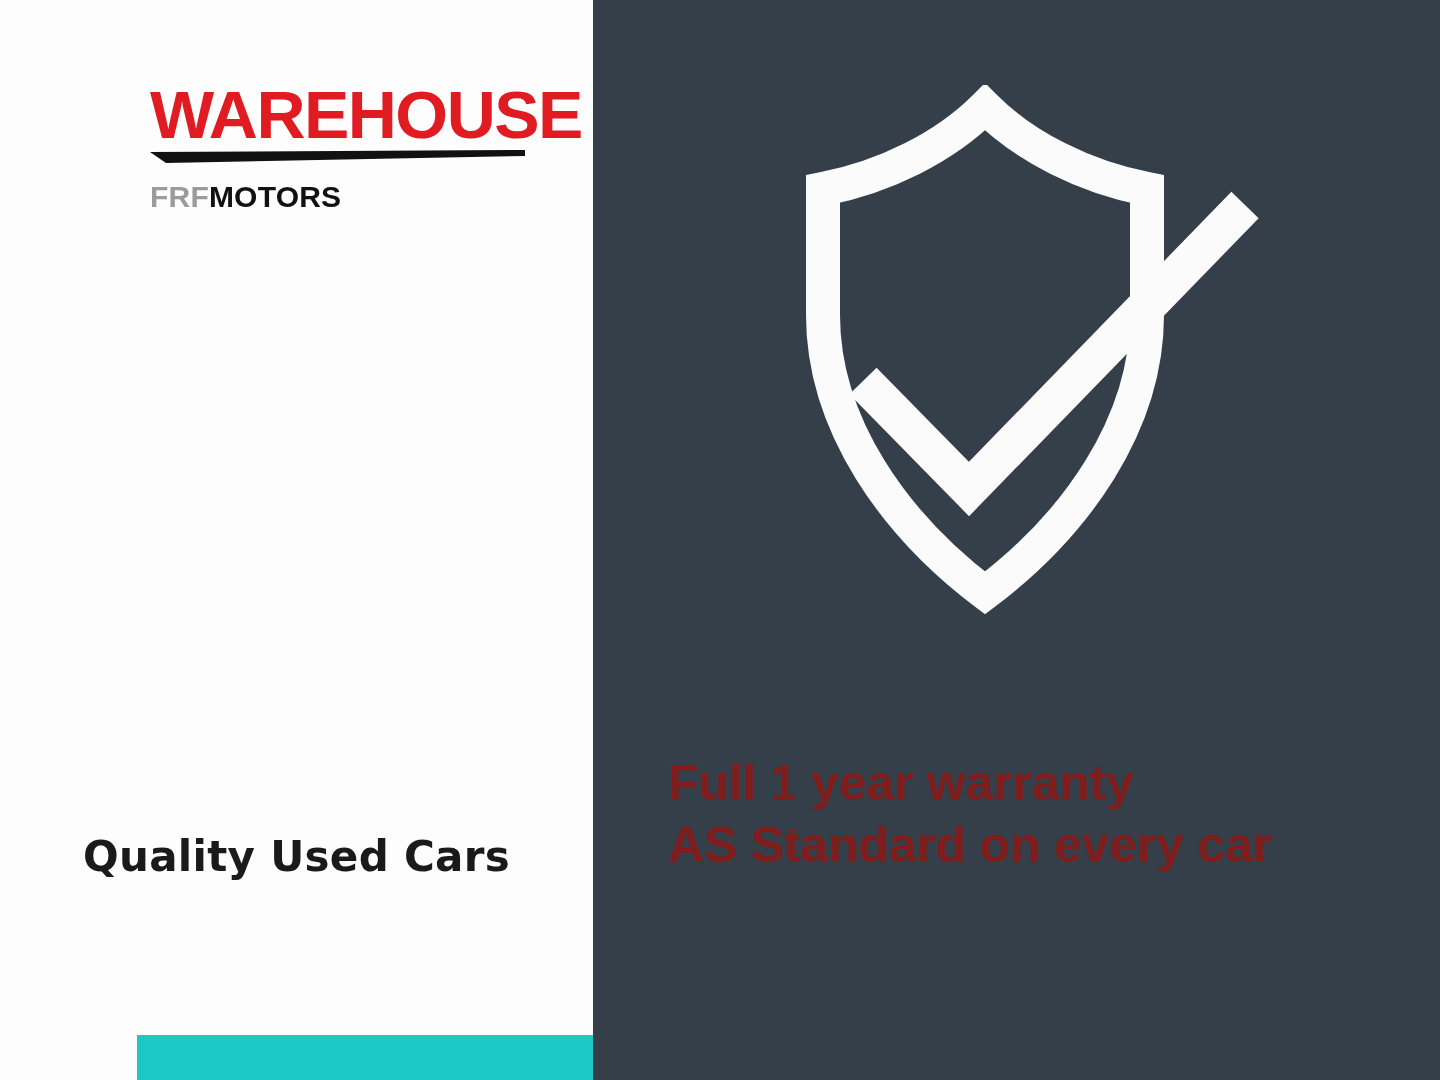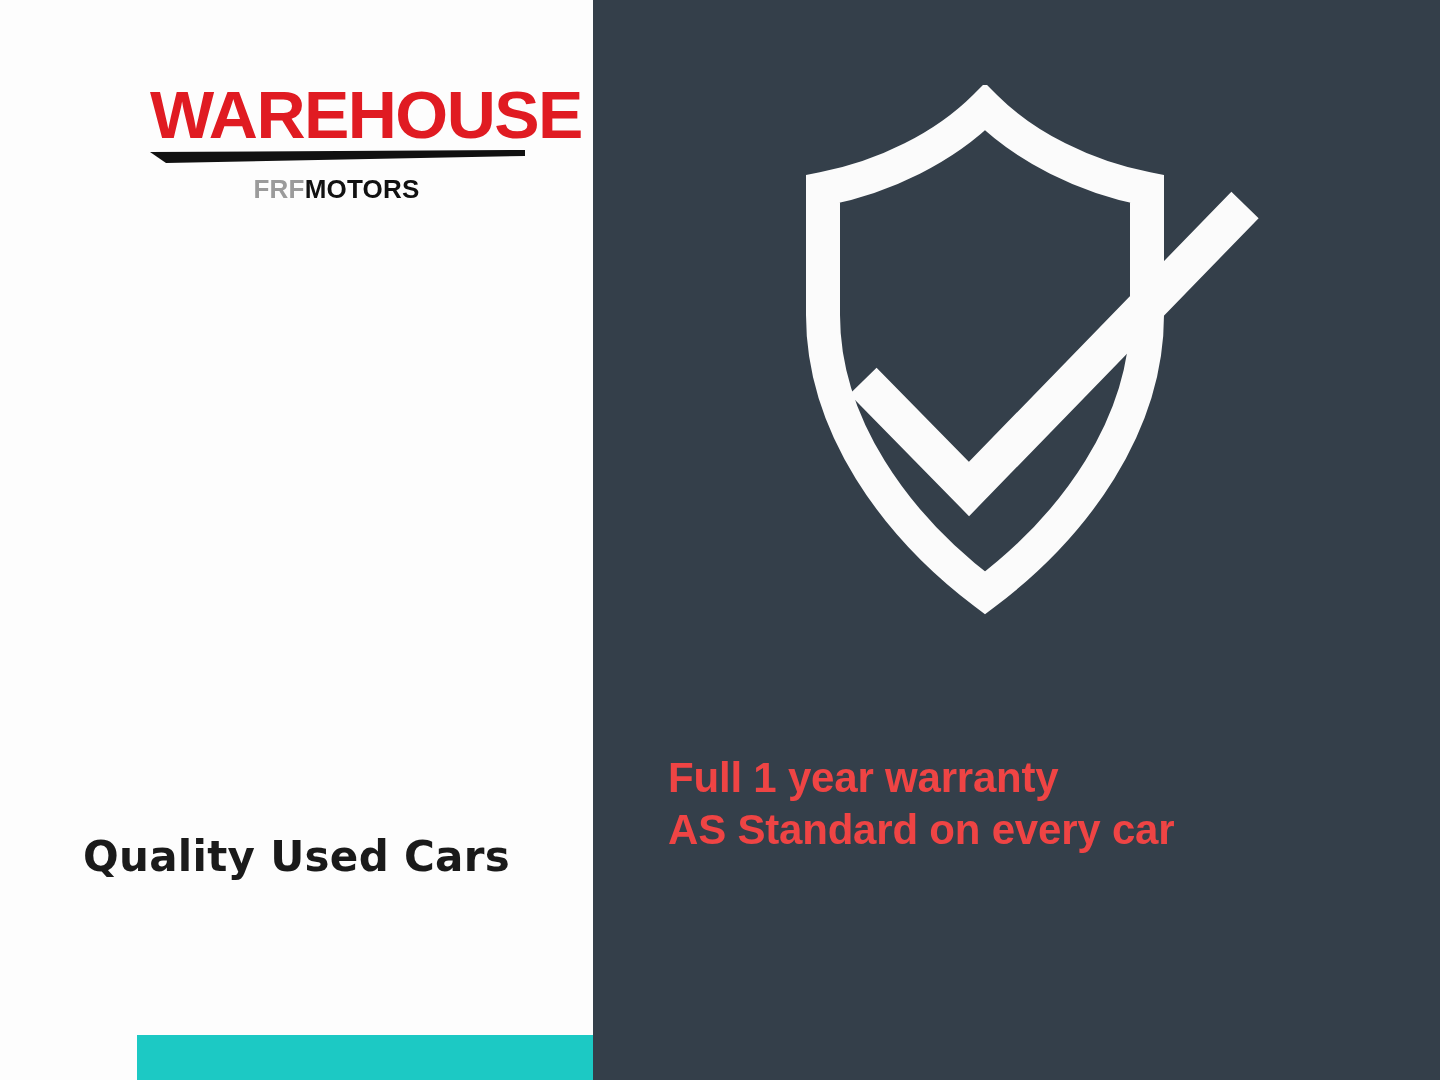--- a/index.html
+++ b/index.html
@@ -102,27 +102,27 @@
     transform: scaleX(1.03);
     transform-origin: left center;
   }
   .logo-rule {
     position: relative;
     height: 14px;
     margin-top: 3px;
   }
   .logo-rule svg { display: block; }
   .logo-frf {
-    text-align: center;
-    font-family: "Liberation Sans", sans-serif;
-    font-weight: bold;
-    font-size: 26px;
+    text-align: left;
+    font-family: "Liberation Sans", sans-serif;
+    font-weight: bold;
+    font-size: 30px;
     letter-spacing: 0.2px;
     line-height: 1;
-    margin-top: 12px;
+    margin-top: 18px;
     padding-right: 2px;
   }
   .logo-frf .frf { color: #9b9b9b; }
   .logo-frf .motors { color: #111111; }
 
   
   .tagline {
     position: absolute;
     left: 0;
     top: 830px;
@@ -154,23 +154,23 @@
   .headline {
     position: absolute;
     left: 668px;
     top: 752px;
     width: 740px;
     z-index: 6;
   }
   .headline-line {
     font-family: "Liberation Sans", sans-serif;
     font-weight: bold;
-    font-size: 42px;
+    font-size: 50px;
     line-height: 1.24;
-    color: #ef4444;
+    color: #7f1d1d;
     letter-spacing: -0.2px;
     white-space: nowrap;
   }
 </style>
 </head>
 <body>
 
 <div id="slide">
 
   <div class="left-panel"></div>

